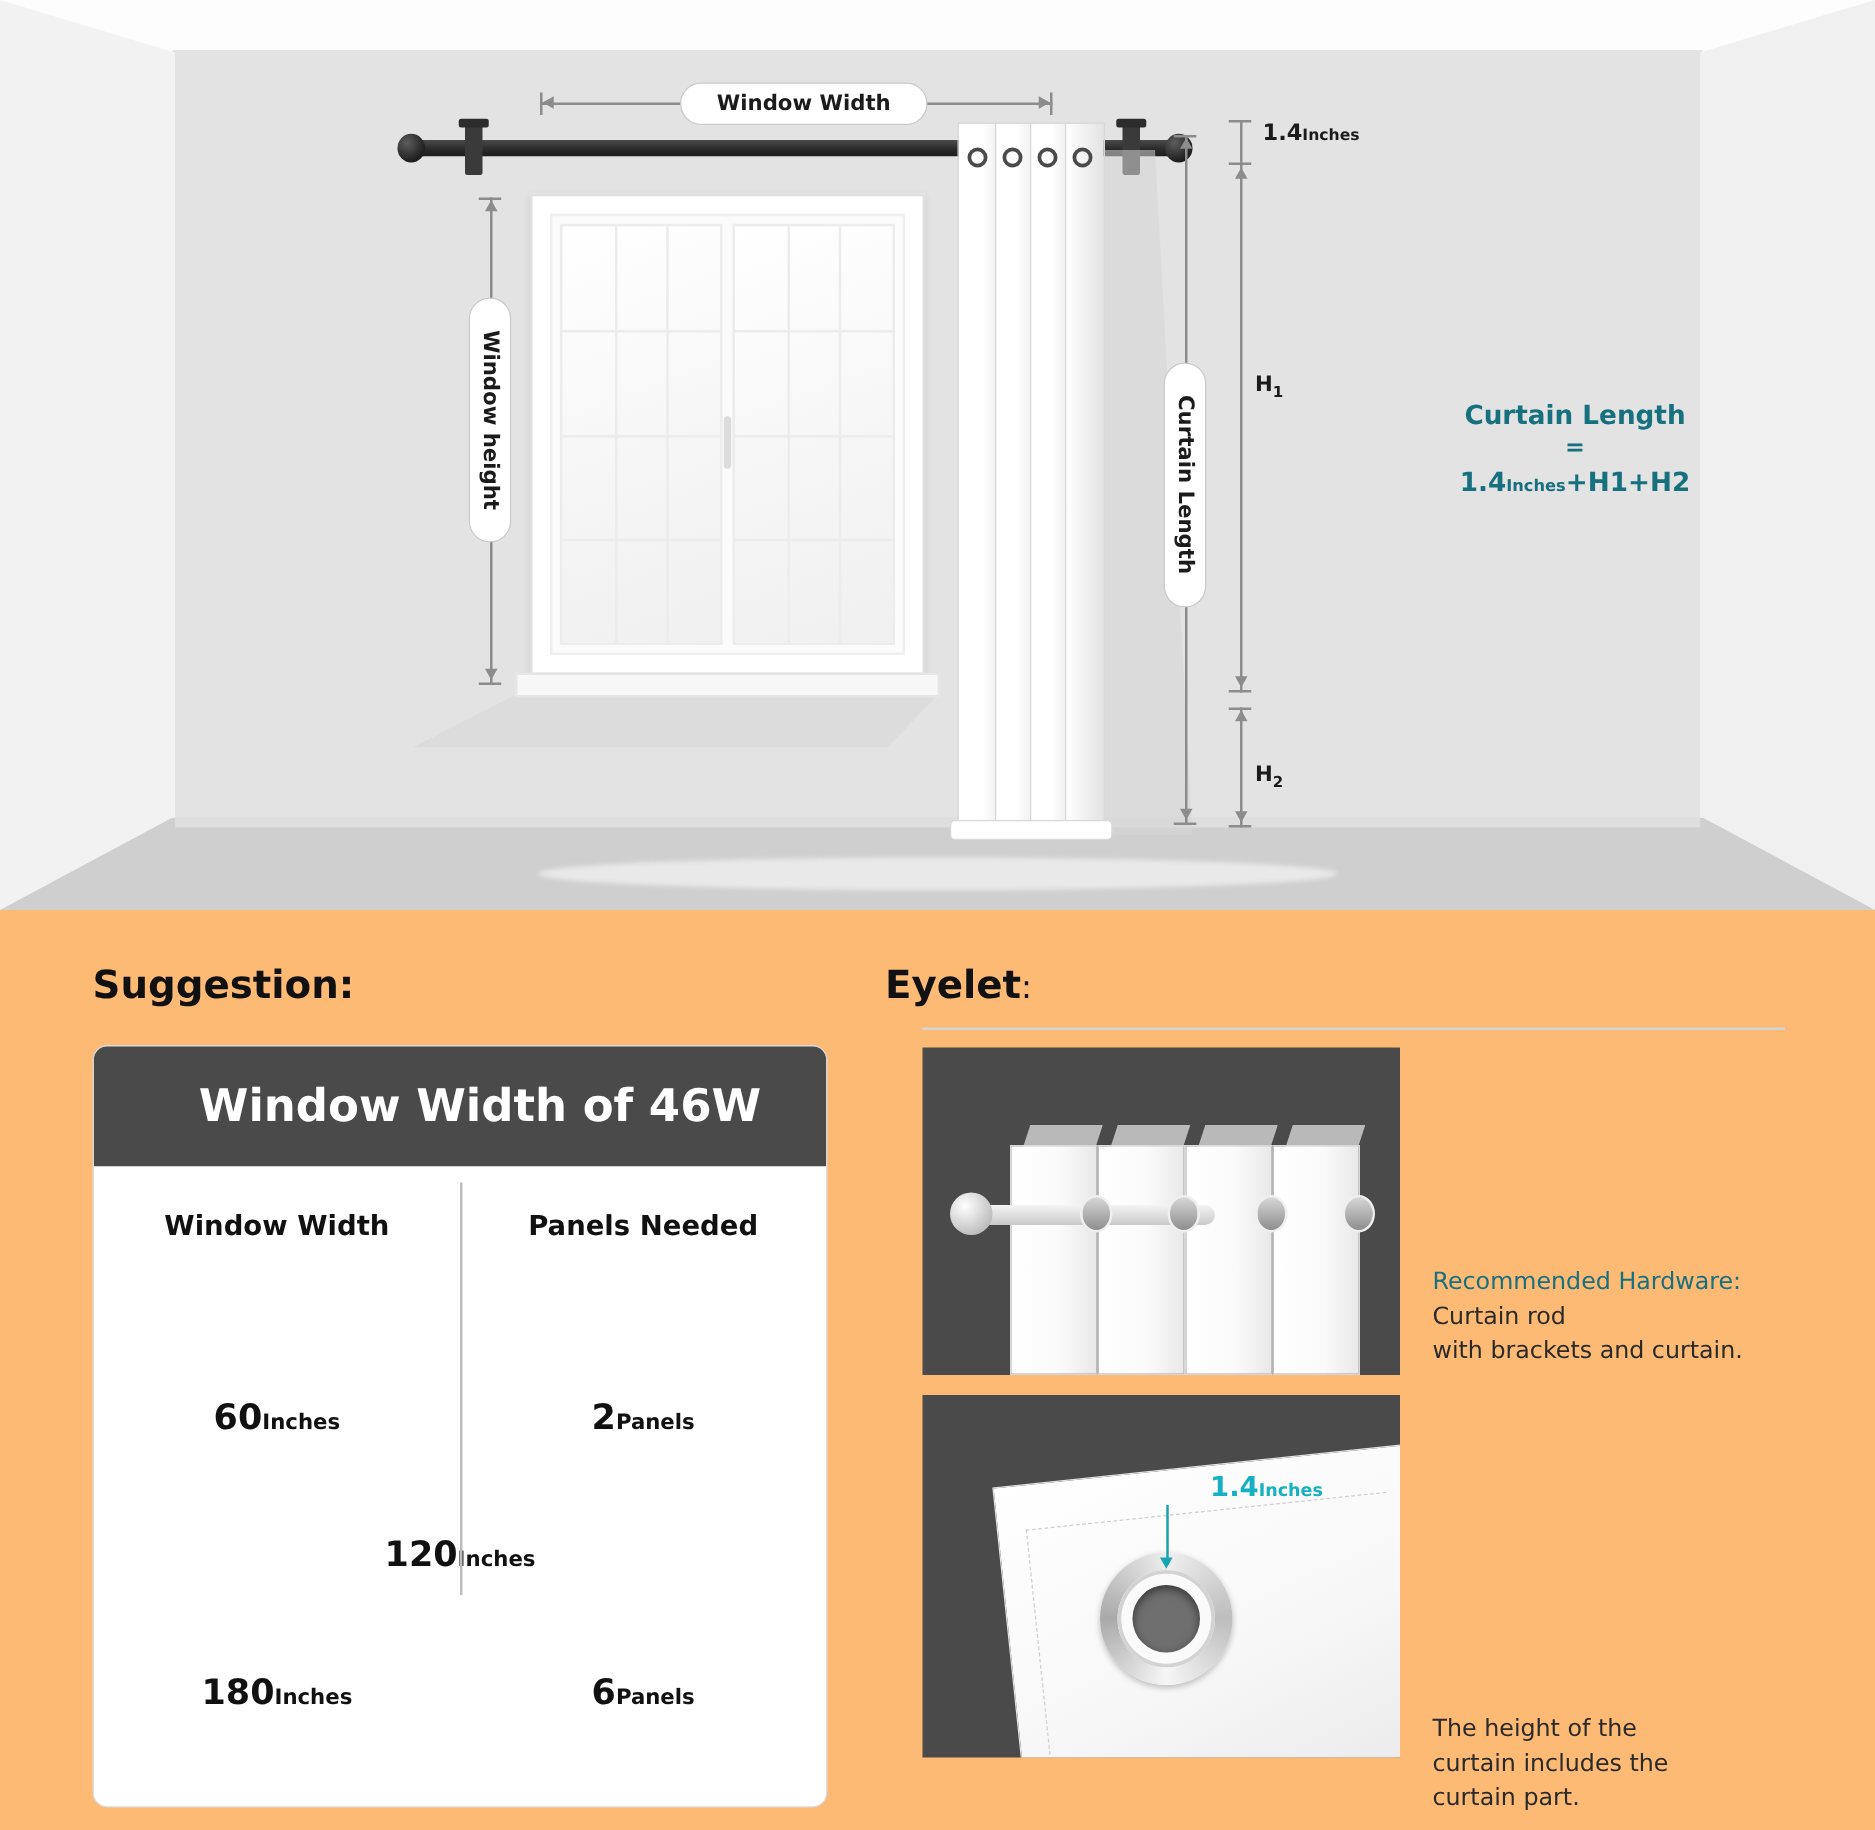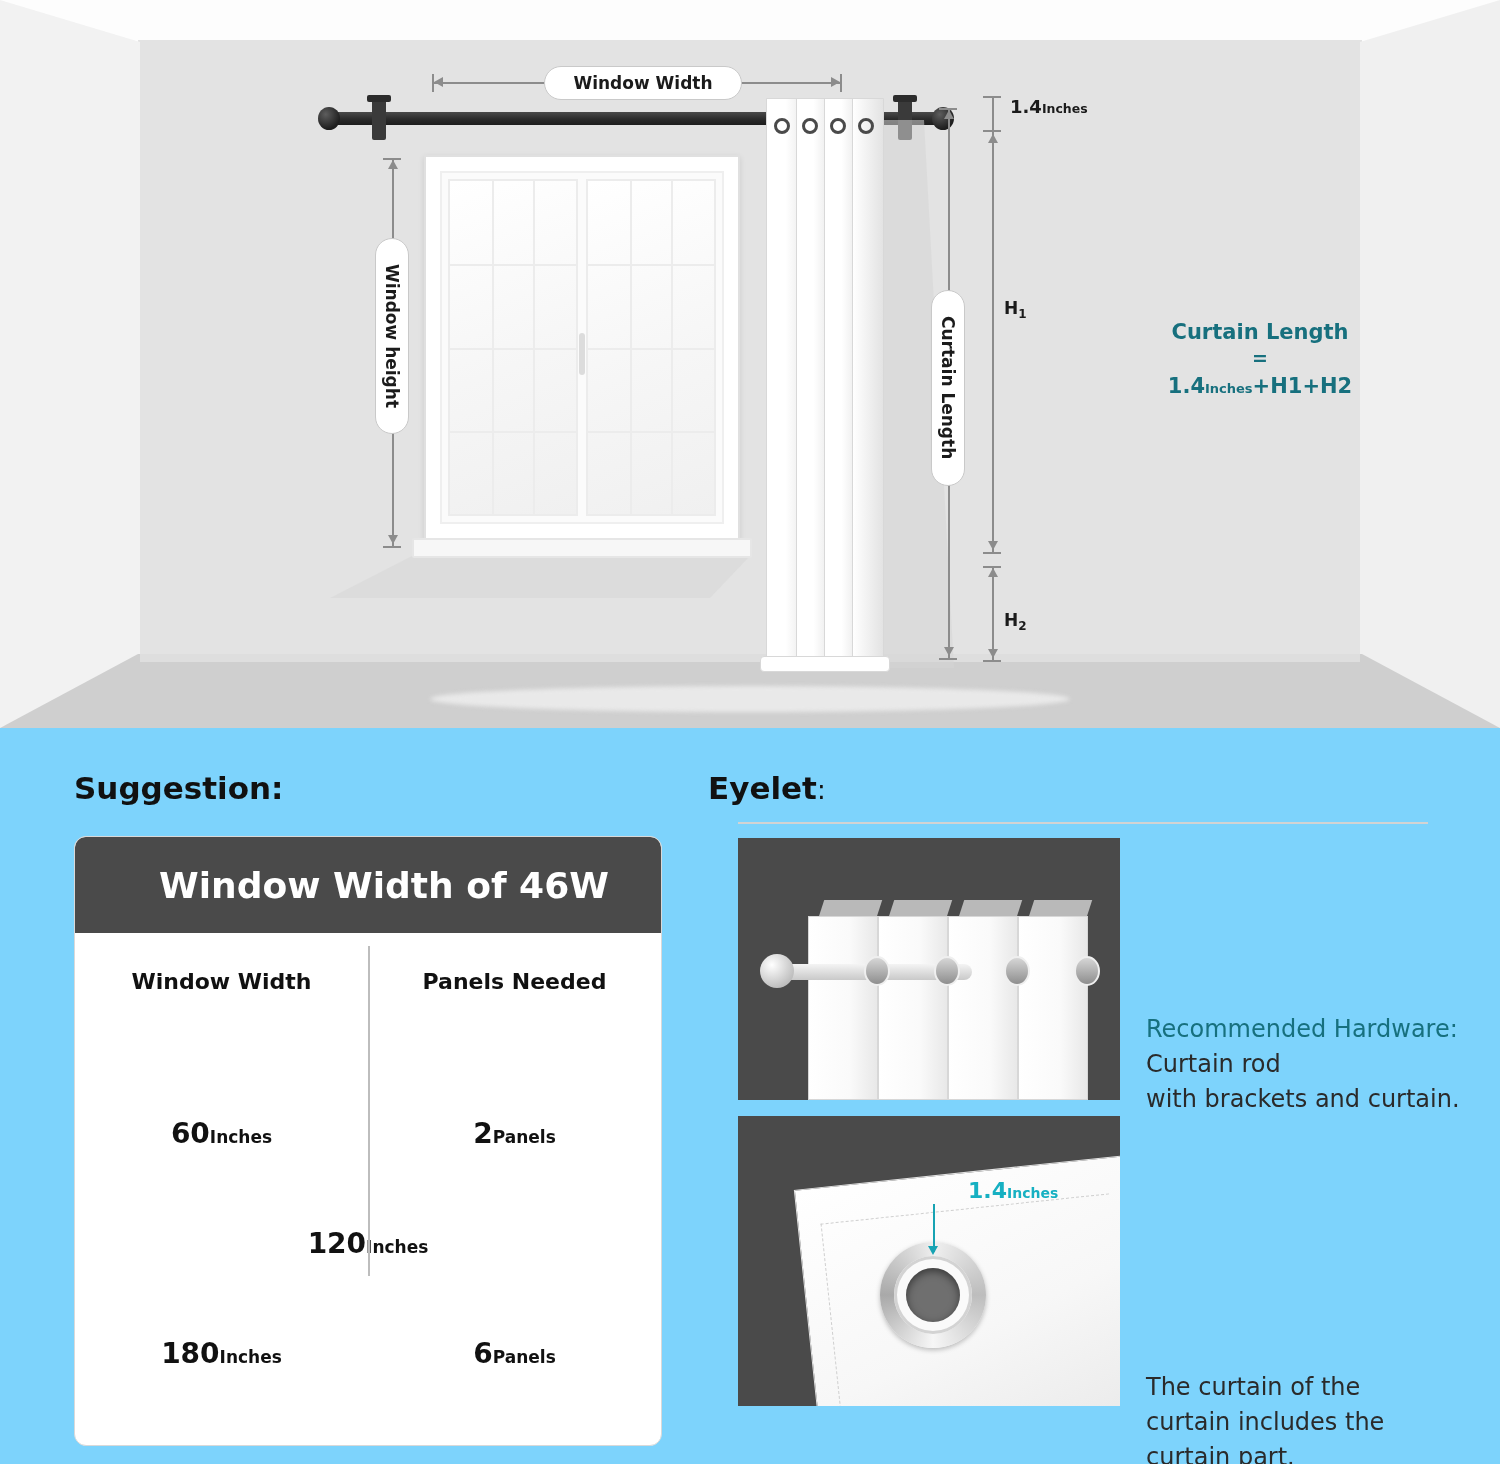--- a/index.html
+++ b/index.html
@@ -200,21 +200,21 @@
   }
   .formula .l1 { font-size:21px; }
   .formula .l2 { font-size:19px; }
   .formula .l3 { font-size:21px; }
   .formula .l3 .sm { font-size:13px; }
 
   
   .bottom {
     position:relative;
     width:1500px; height:736px;
-    background:#7dd3fc;
+    background:#fdba74;
   }
 
   .sec-title {
     position:absolute;
     font-size:31px; font-weight:bold; color:#111;
   }
   .sec-title .colon { font-weight:normal; font-size:26px; }
 
   
   .card {
@@ -349,21 +349,21 @@
     border-top:9px solid #17a3b3;
   }
   .p2-label {
     position:absolute; left:230px; top:62px;
     color:#16b0c2; font-weight:bold; font-size:22px; white-space:nowrap;
   }
   .p2-label .sm { font-size:14px; }
 
   .note {
     position:absolute;
-    font-size:24px; color:#2a2a2a; line-height:1.45;
+    font-size:19px; color:#2a2a2a; line-height:1.45;
   }
   .note .teal { color:#17707e; }
 </style>
 </head>
 <body>
 
 <div class="scene">
   <div class="ceiling"></div>
   <div class="back-wall"></div>
   <div class="left-wall"></div>
@@ -540,17 +540,17 @@
     </div>
   </div>
 
   <div class="note" style="left:1146px; top:284px; width:330px;">
     <div class="teal">Recommended Hardware:</div>
     <div>Curtain rod</div>
     <div>with brackets and curtain.</div>
   </div>
 
   <div class="note" style="left:1146px; top:642px; width:330px;">
-    <div>The curtain of the</div>
+    <div>The height of the</div>
     <div>curtain includes the</div>
     <div>curtain part.</div>
   </div>
 </div>
 
 </body></html>

